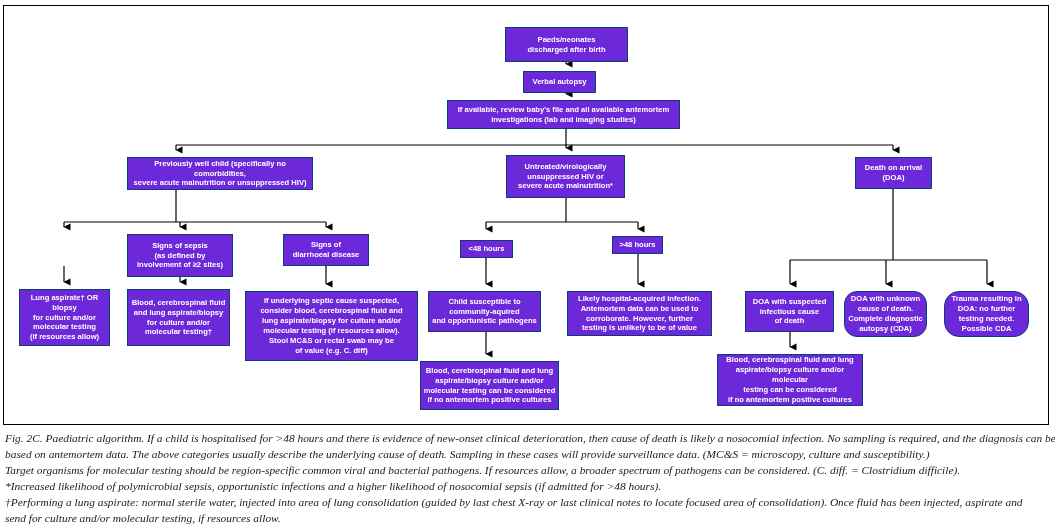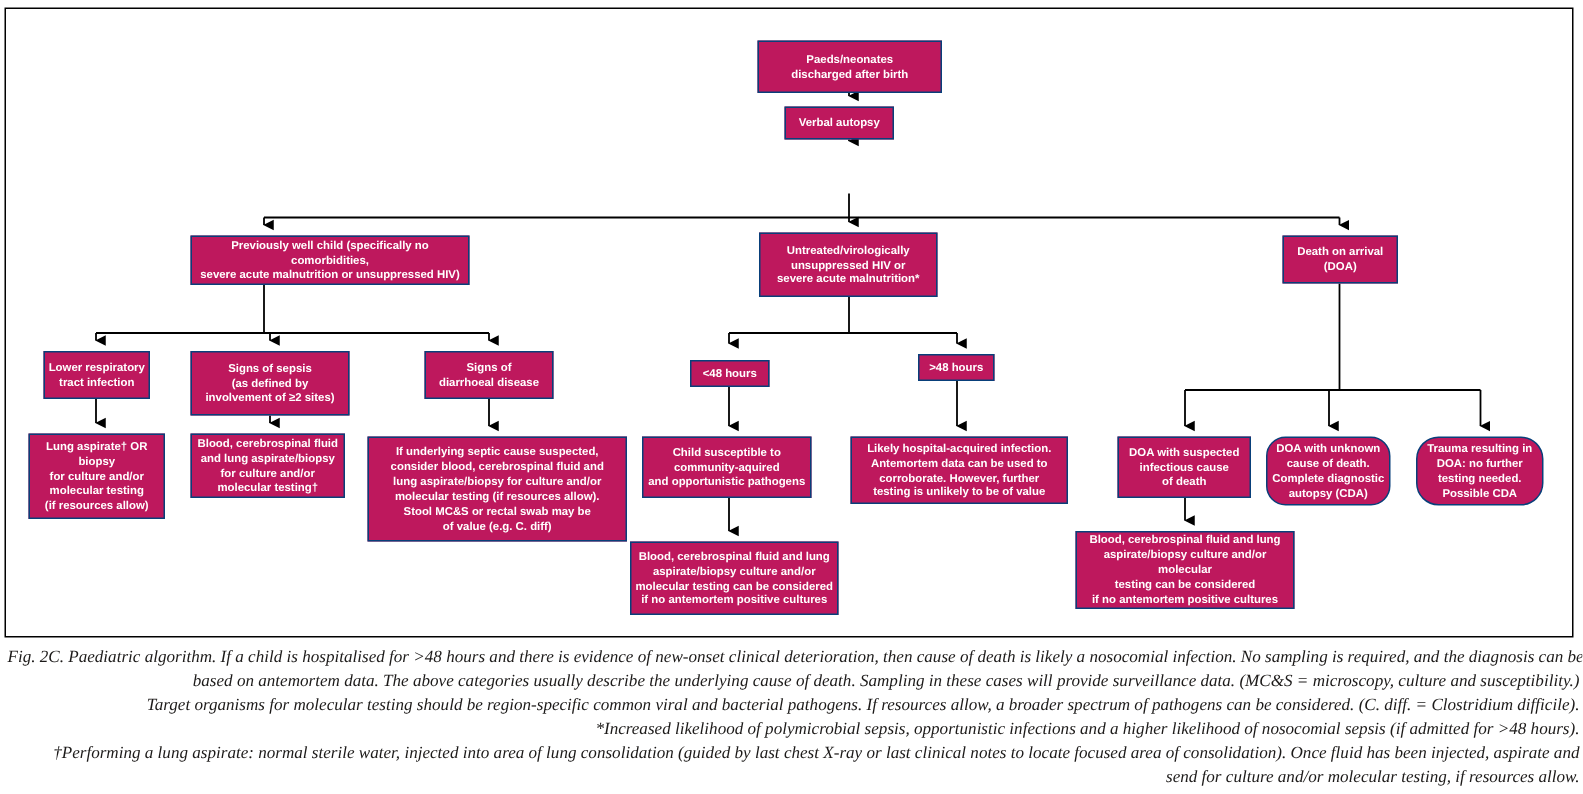--- a/index.html
+++ b/index.html
@@ -1,27 +1,27 @@
 <!DOCTYPE html>
 <html><head>
 <meta charset="utf-8">
 <style>
   html,body{margin:0;padding:0;background:#fff;}
   #page{position:relative;width:1055px;height:529px;background:#ffffff;overflow:hidden;
         font-family:"Liberation Sans",sans-serif;}
   #chart-frame{position:absolute;left:3px;top:5px;width:1046px;height:420px;
         border:1px solid #000;background:#fff;box-sizing:border-box;}
   #connectors{position:absolute;left:0;top:0;width:1055px;height:529px;}
-  .node{position:absolute;background:#be185d;color:#fff;border:1px solid #083f7a;
+  .node{position:absolute;background:#6d28d9;color:#fff;border:1px solid #083f7a;
         display:flex;align-items:center;justify-content:center;text-align:center;
         font-size:7.6px;font-weight:bold;line-height:1.3;white-space:pre-line;
         box-sizing:border-box;padding:1px 2px;}
   #caption{position:absolute;left:5px;top:431px;width:1048px;color:#1c1a19;
         font-family:"Liberation Serif",serif;font-style:italic;font-size:11.4px;}
-  .cap-line{white-space:nowrap;line-height:15.9px;text-align:right;}
+  .cap-line{white-space:nowrap;line-height:15.9px;}
 </style>
 </head>
 <body>
 
 <div id="page">
 
   <div id="chart-frame"></div>
 
   <svg id="connectors" viewBox="0 0 1055 529" xmlns="http://www.w3.org/2000/svg">
     <defs>
@@ -59,47 +59,47 @@
       <line x1="987" y1="260" x2="987" y2="284" marker-end="url(#arrow)"></line>
       <line x1="790" y1="332" x2="790" y2="347" marker-end="url(#arrow)"></line>
     </g>
   </svg>
 
   <div class="node" style="left:505px;top:27px;width:123px;height:35px;">Paeds/neonates
 discharged after birth</div>
 
   <div class="node" style="left:523px;top:71px;width:73px;height:22px;">Verbal autopsy</div>
 
+  <div class="node" style="left:447px;top:100px;width:233px;height:29px;">If available, review baby's file and all available antemortem
+investigations (lab and imaging studies)</div>
 
   <div class="node" style="left:83px;top:157px;width:186px;height:33px;margin-left:44px;">Previously well child (specifically no comorbidities,
 severe acute malnutrition or unsuppressed HIV)</div>
 
   <div class="node" style="left:506px;top:155px;width:119px;height:43px;">Untreated/virologically
 unsuppressed HIV or
 severe acute malnutrition*</div>
 
   <div class="node" style="left:855px;top:157px;width:77px;height:32px;">Death on arrival
 (DOA)</div>
 
-  <div class="node" style="left:29px;top:234px;width:71px;height:32px;">Lower respiratory
-tract infection</div>
 
   <div class="node" style="left:127px;top:234px;width:106px;height:43px;">Signs of sepsis
 (as defined by
 involvement of ≥2 sites)</div>
 
   <div class="node" style="left:283px;top:234px;width:86px;height:32px;">Signs of
 diarrhoeal disease</div>
 
   <div class="node" style="left:19px;top:289px;width:91px;height:57px;">Lung aspirate† OR biopsy
 for culture and/or
 molecular testing
 (if resources allow)</div>
 
-  <div class="node" style="left:127px;top:289px;width:103px;height:43px;">Blood, cerebrospinal fluid
+  <div class="node" style="left:127px;top:289px;width:103px;height:57px;">Blood, cerebrospinal fluid
 and lung aspirate/biopsy
 for culture and/or
 molecular testing†</div>
 
   <div class="node" style="left:245px;top:291px;width:173px;height:70px;">If underlying septic cause suspected,
 consider blood, cerebrospinal fluid and
 lung aspirate/biopsy for culture and/or
 molecular testing (if resources allow).
 Stool MC&amp;S or rectal swab may be
 of value (e.g. C. diff)</div>

